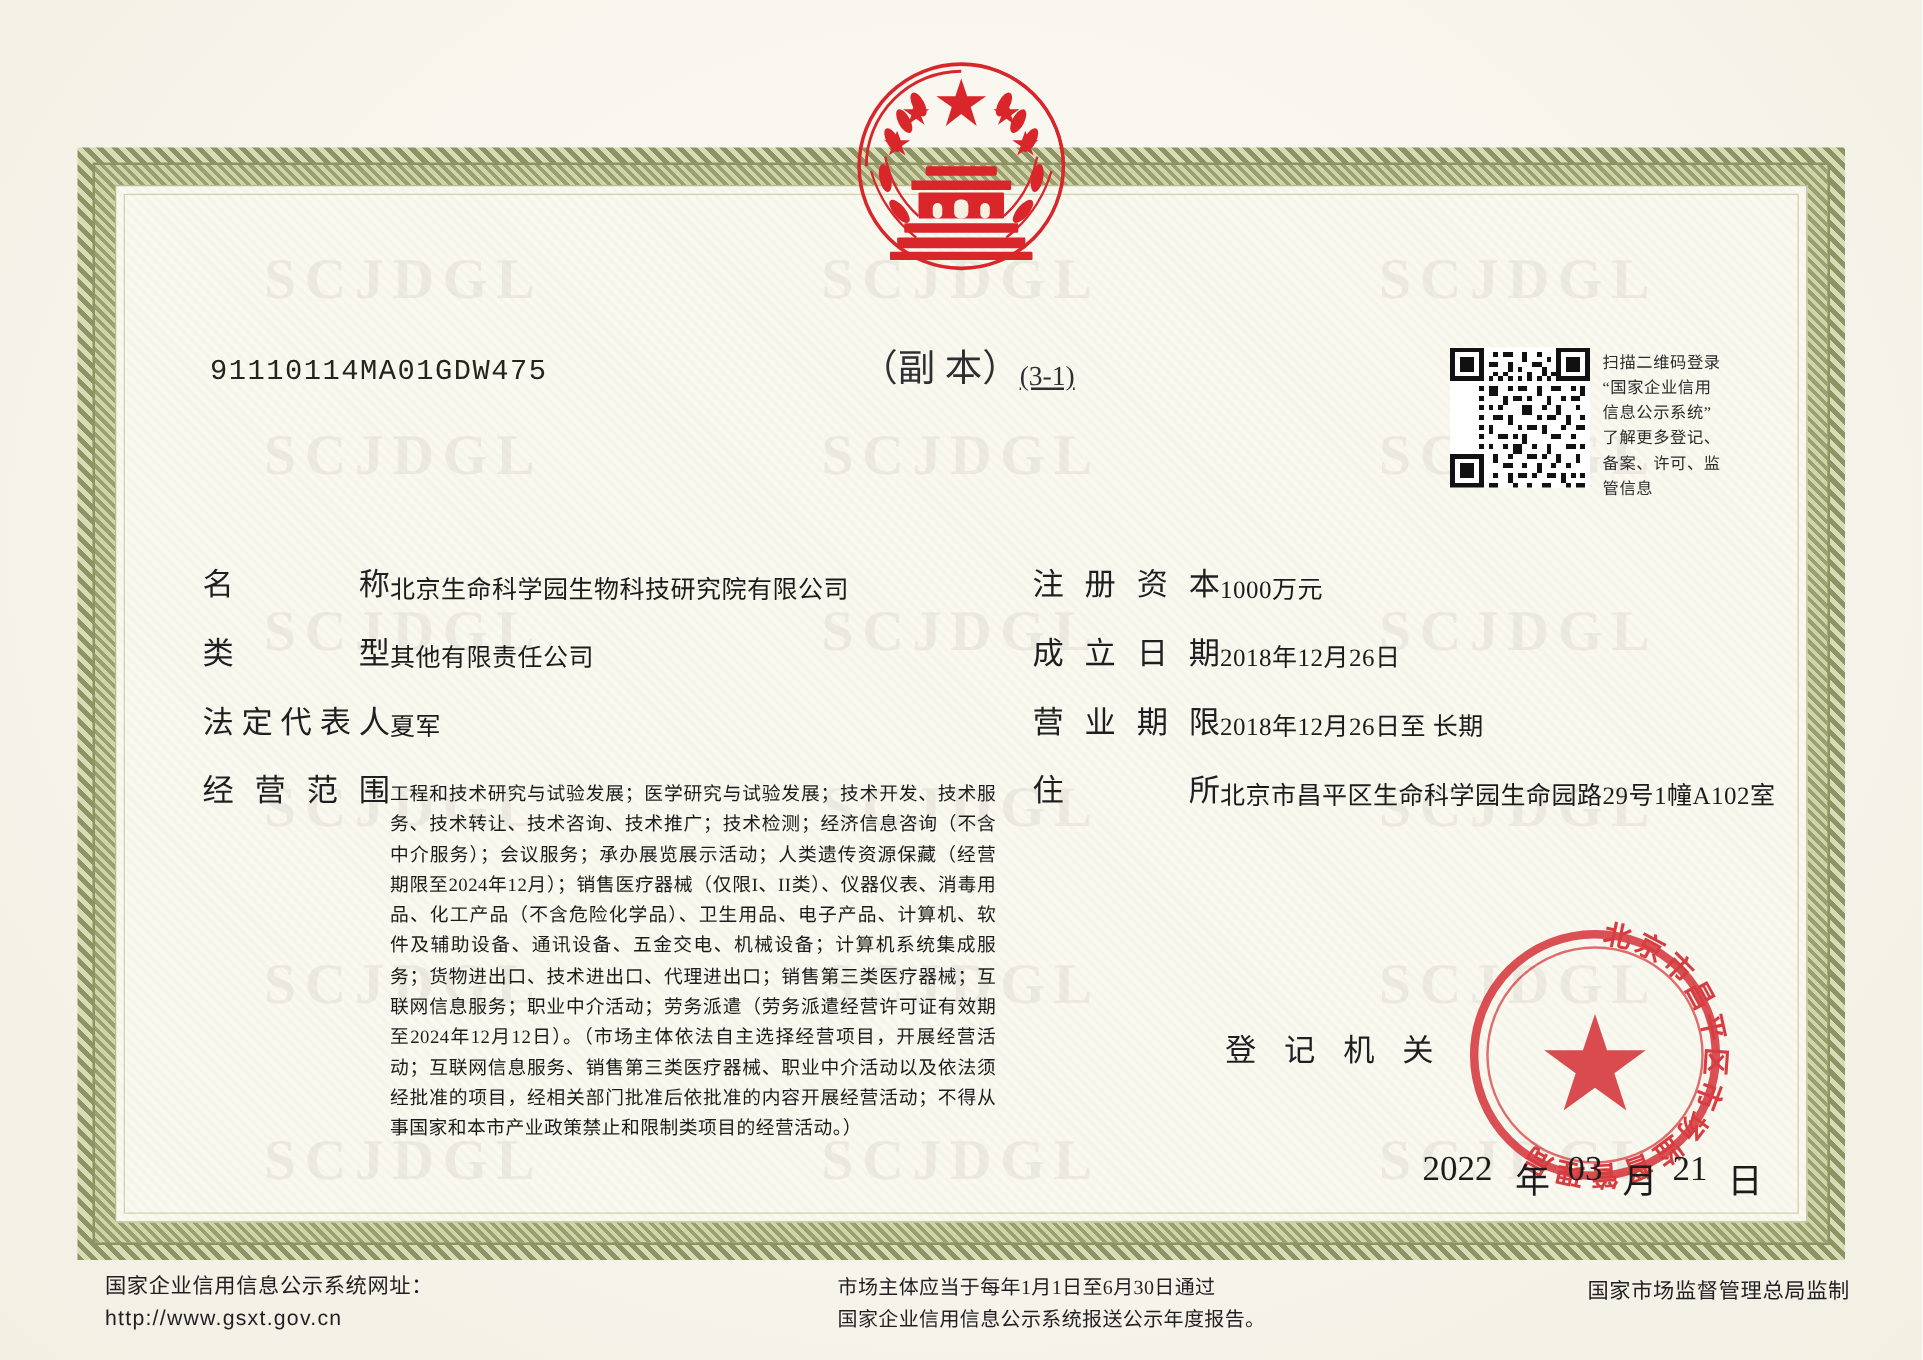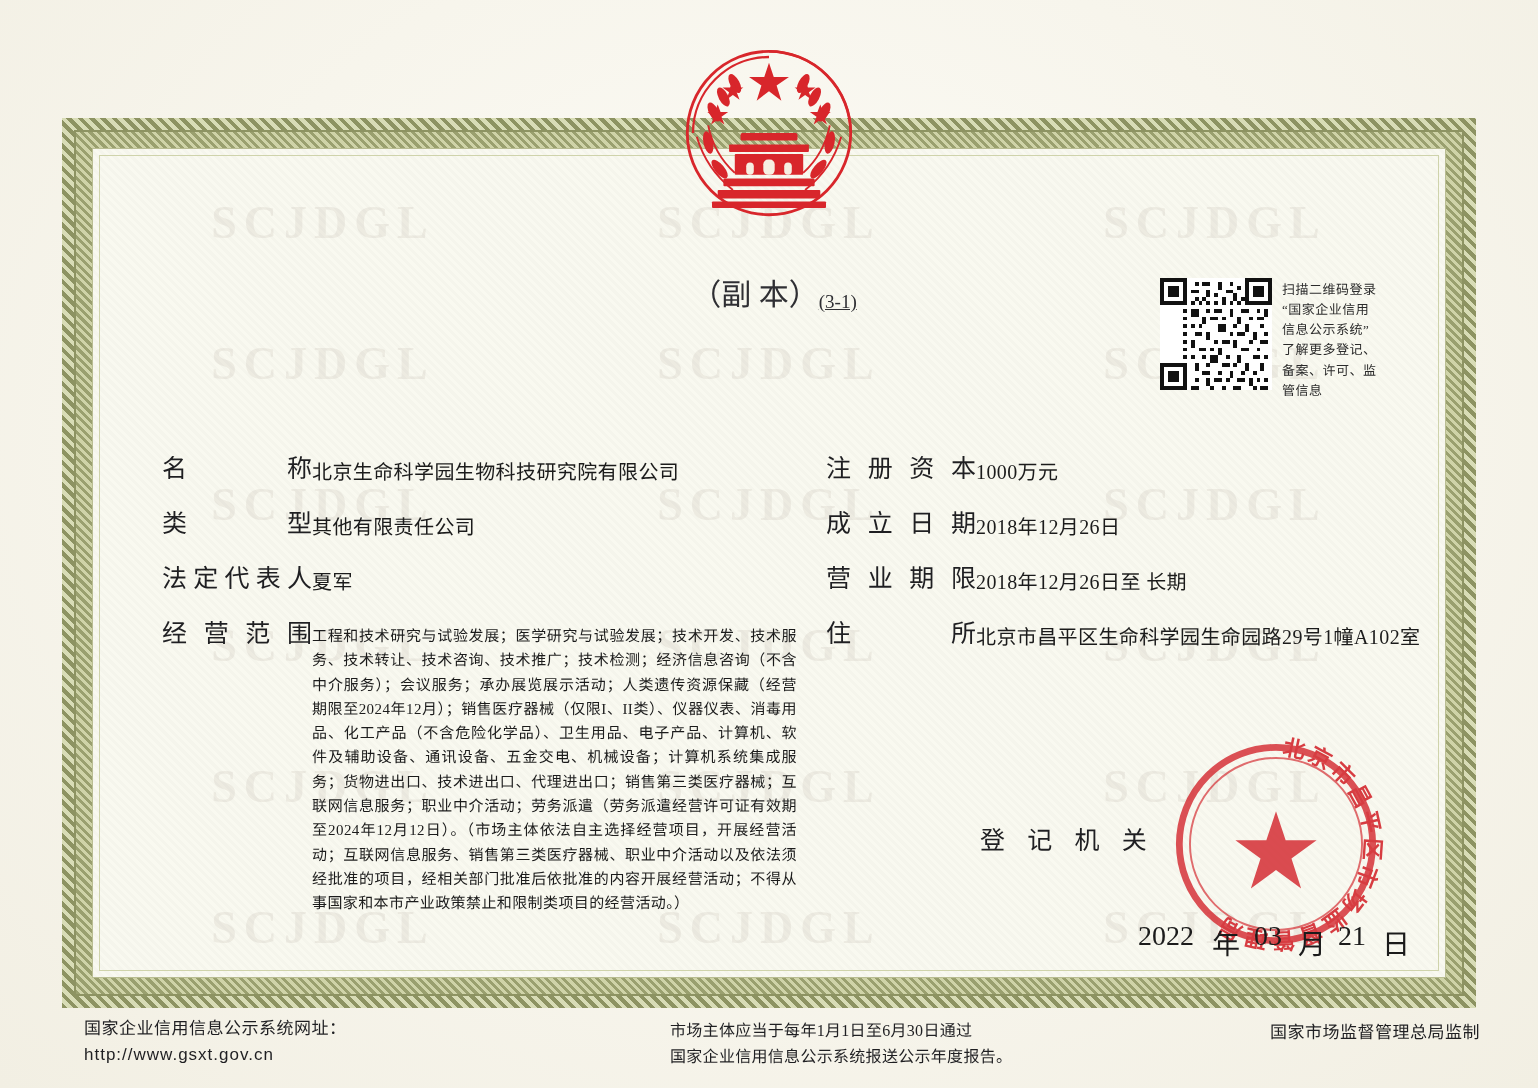--- a/index.html
+++ b/index.html
@@ -112,21 +112,21 @@
   }
   .sub-title{
     margin-top: 22px;
     font-size: 30px;
     color: #2f2f33;
     letter-spacing: 10px;
     text-indent: 10px;
   }
   .sub-title .paren{ letter-spacing: 0; }
   .sub-title .serial{
-    font-size: 19px;
+    font-size: 22px;
     letter-spacing: 0;
     vertical-align: -3px;
     text-decoration: underline;
   }
 
   
   .code-block{
     position:absolute;
     left: 168px;
     top: 272px;
@@ -384,20 +384,21 @@
           <rect x="94" y="128" width="12" height="16" rx="5"></rect>
           <rect x="76" y="131" width="8" height="13" rx="4"></rect>
           <rect x="116" y="131" width="8" height="13" rx="4"></rect>
         </g>
         <rect x="70" y="100" width="60" height="8" rx="2"></rect>
       </g>
     </svg>
   </div>
 
   <div class="code-block">
+    <div class="code-value">91110114MA01GDW475</div>
   </div>
 
   <div class="title-block">
     <div class="sub-title">
       <span class="paren">（副  本）</span><span class="serial">(3-1)</span>
     </div>
   </div>
 
   <div class="qr-block">
     <div class="qr-img">

